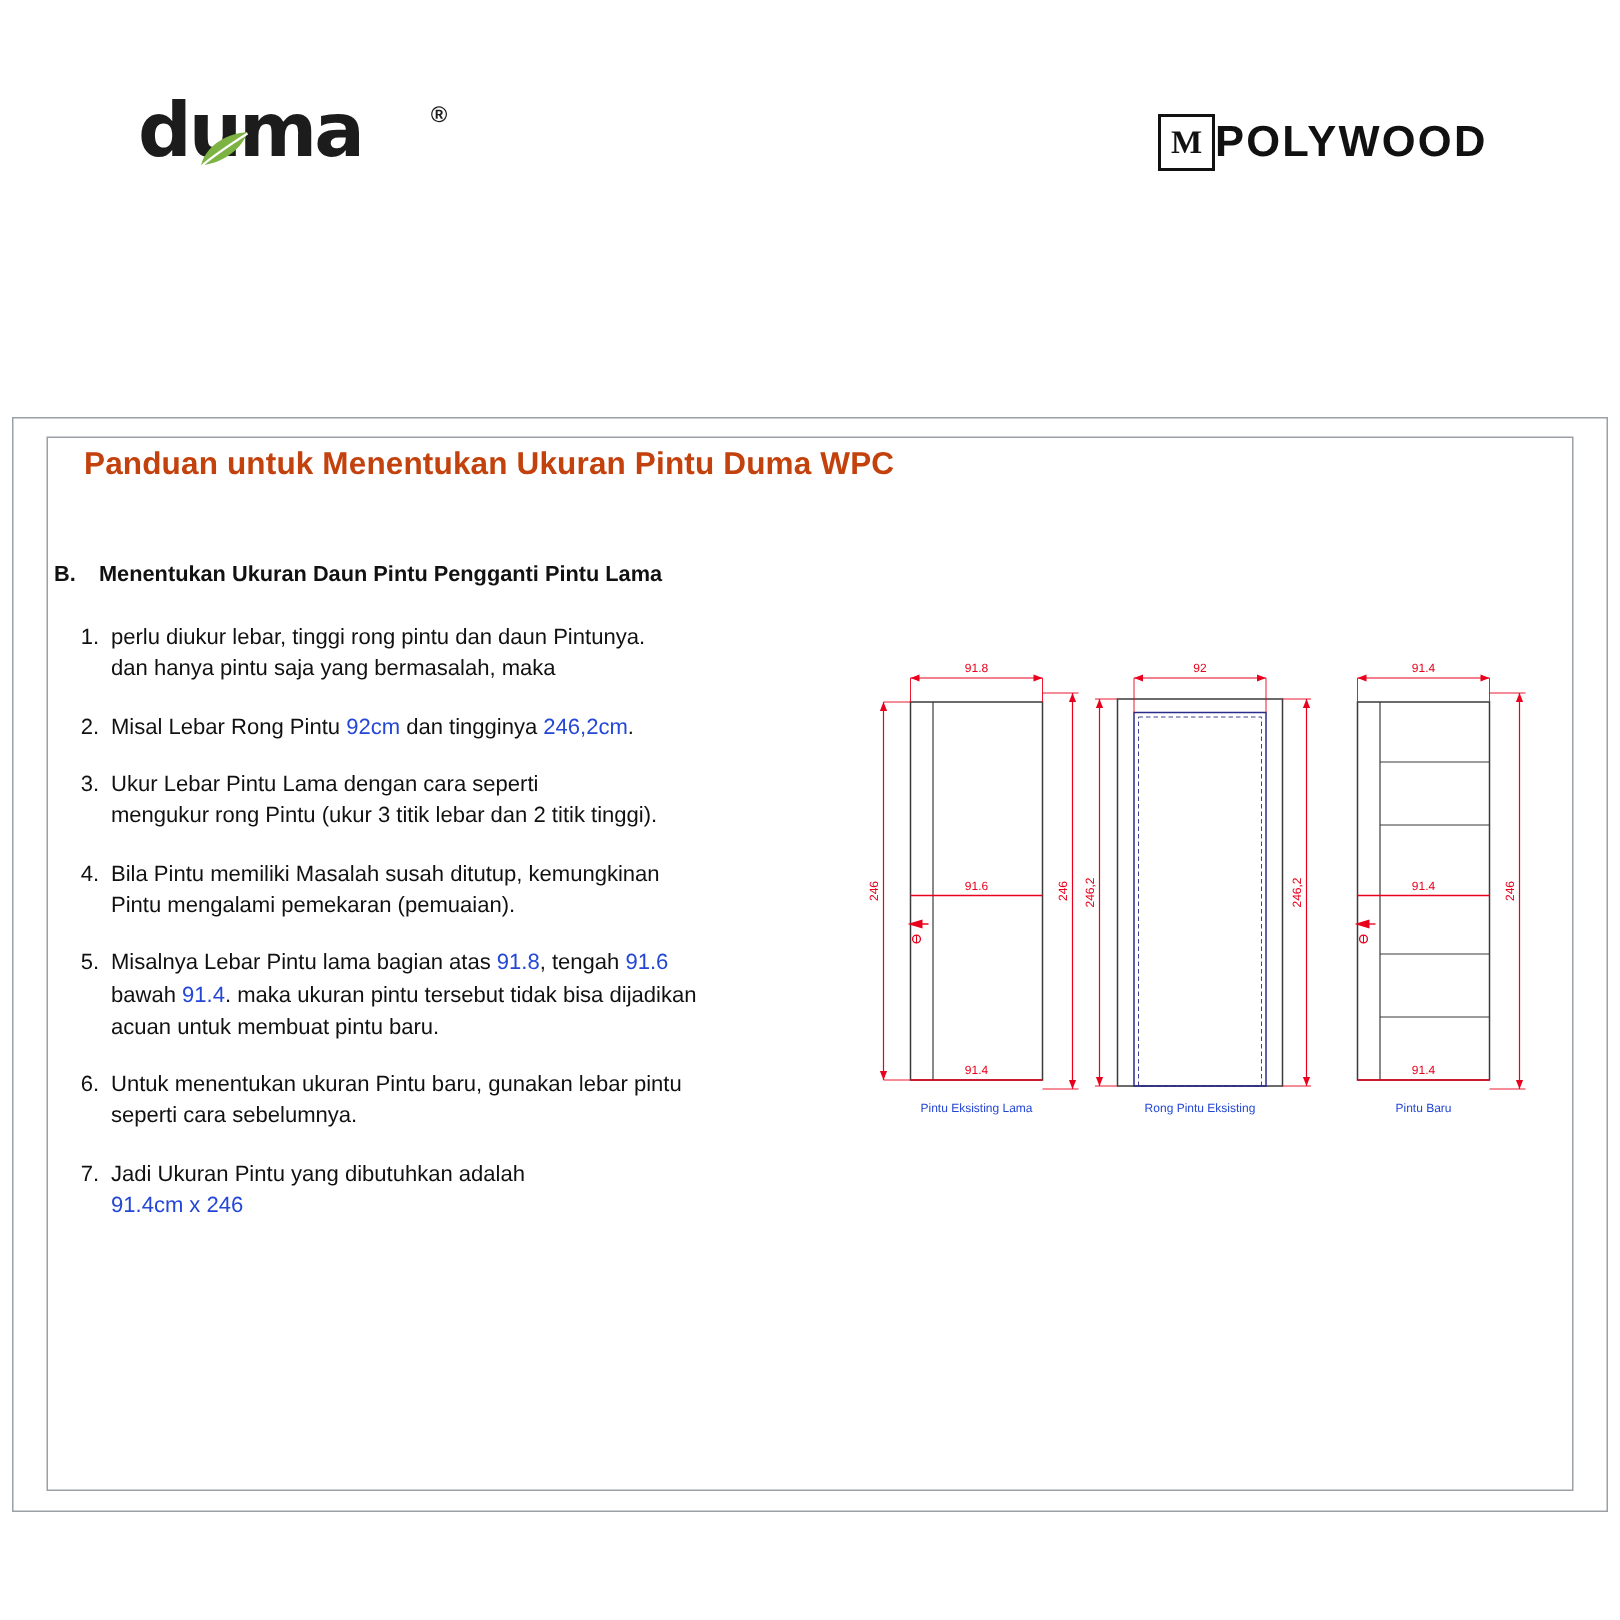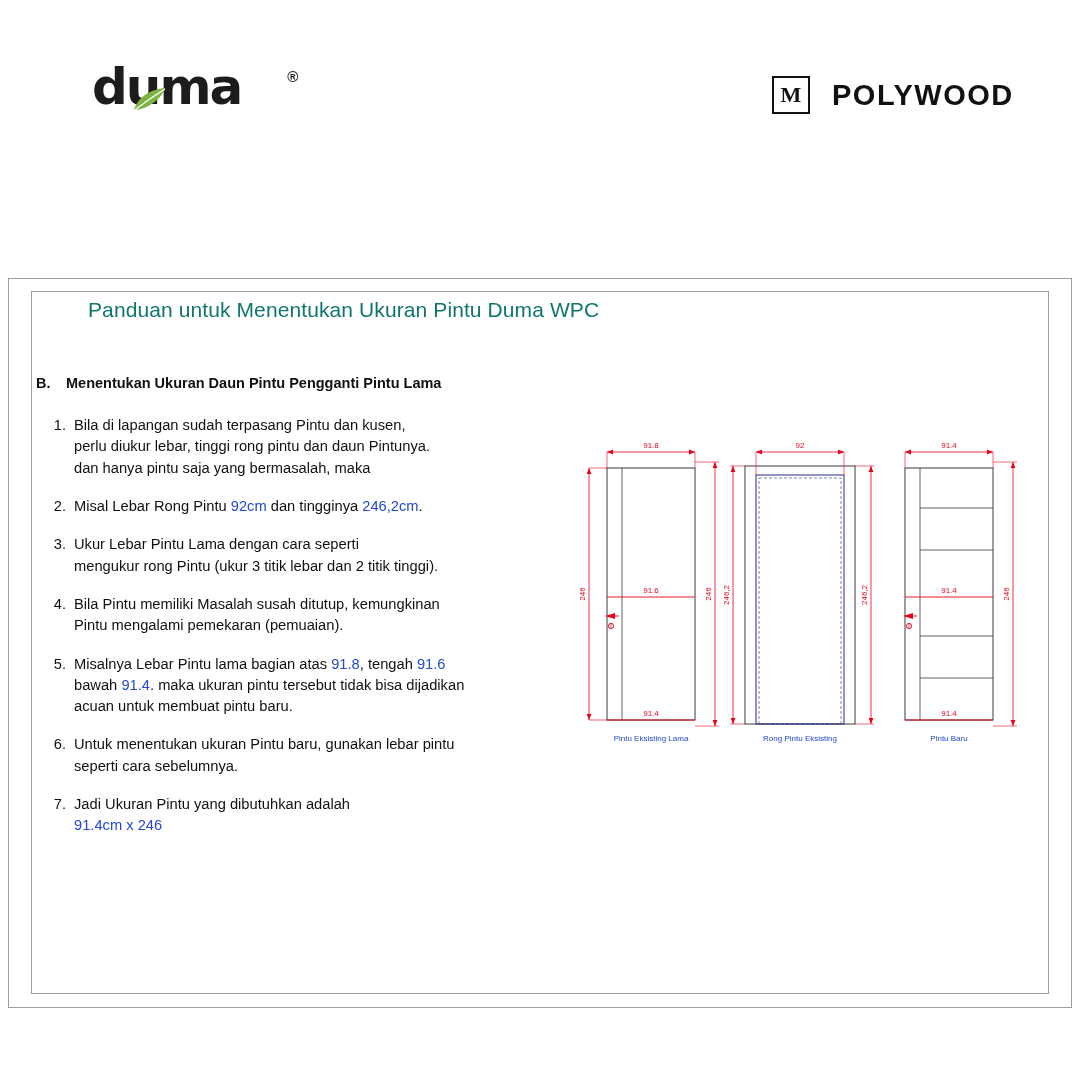--- a/index.html
+++ b/index.html
@@ -72,21 +72,20 @@
     display: flex;
     align-items: center;
     justify-content: center;
     font-family: "Liberation Serif", serif;
     font-size: 22px;
     font-weight: bold;
     color: #111;
     box-sizing: border-box;
   }
   .poly-text {
-    margin-left: 22px;
     font-family: "Liberation Sans", sans-serif;
     font-size: 29px;
     font-weight: bold;
     letter-spacing: 1.5px;
     color: #111;
   }
 
   
   .panel {
     position: absolute;
@@ -106,24 +105,23 @@
     height: 703px;
     border: 1px solid #9aa0a6;
     box-sizing: border-box;
   }
 
   .panel-title {
     position: absolute;
     left: 56px;
     top: 298px;
     font-size: 21px;
-    font-weight: normal;
-    color: #0f766e;
+    font-weight: bold;
+    color: #c2410c;
     letter-spacing: 0.1px;
-    margin-left: 32px;
   }
 
   .section-letter {
     position: absolute;
     left: 36px;
     top: 375px;
     font-size: 14.5px;
     font-weight: bold;
     color: #111;
   }
@@ -196,21 +194,20 @@
 </div>
 
 <div class="panel-title">Panduan untuk Menentukan Ukuran Pintu Duma WPC</div>
 <div class="section-letter">B.</div>
 <div class="section-heading">Menentukan Ukuran Daun Pintu Pengganti Pintu Lama</div>
 
 <div class="list" id="steps-list">
     <div class="list-item">
       <div class="li-num">1.</div>
       <div class="li-text">
-        <div><span>Bila di lapangan sudah terpasang Pintu dan kusen,</span></div>
         <div><span>perlu diukur lebar, tinggi rong pintu dan daun Pintunya.</span></div>
         <div><span>dan hanya pintu saja yang bermasalah, maka</span></div>
       </div>
     </div>
     <div class="list-item">
       <div class="li-num">2.</div>
       <div class="li-text">
         <div><span>Misal Lebar Rong Pintu </span><span class="hl">92cm</span><span> dan tingginya </span><span class="hl">246,2cm</span><span>.</span></div>
       </div>
     </div>

